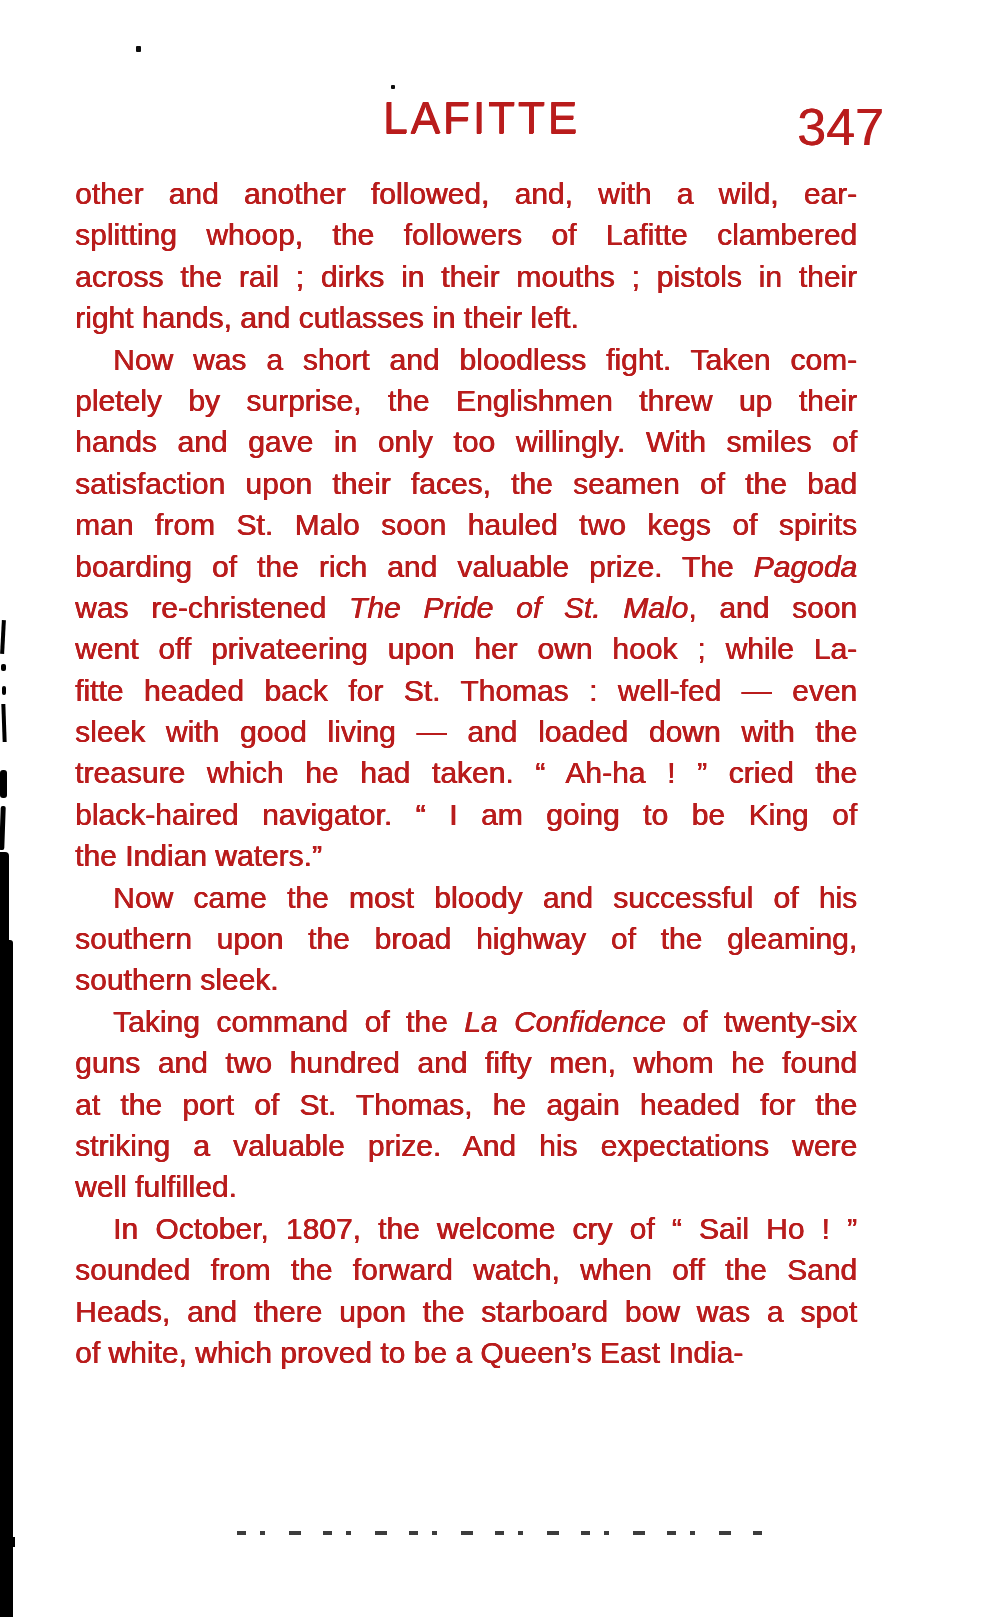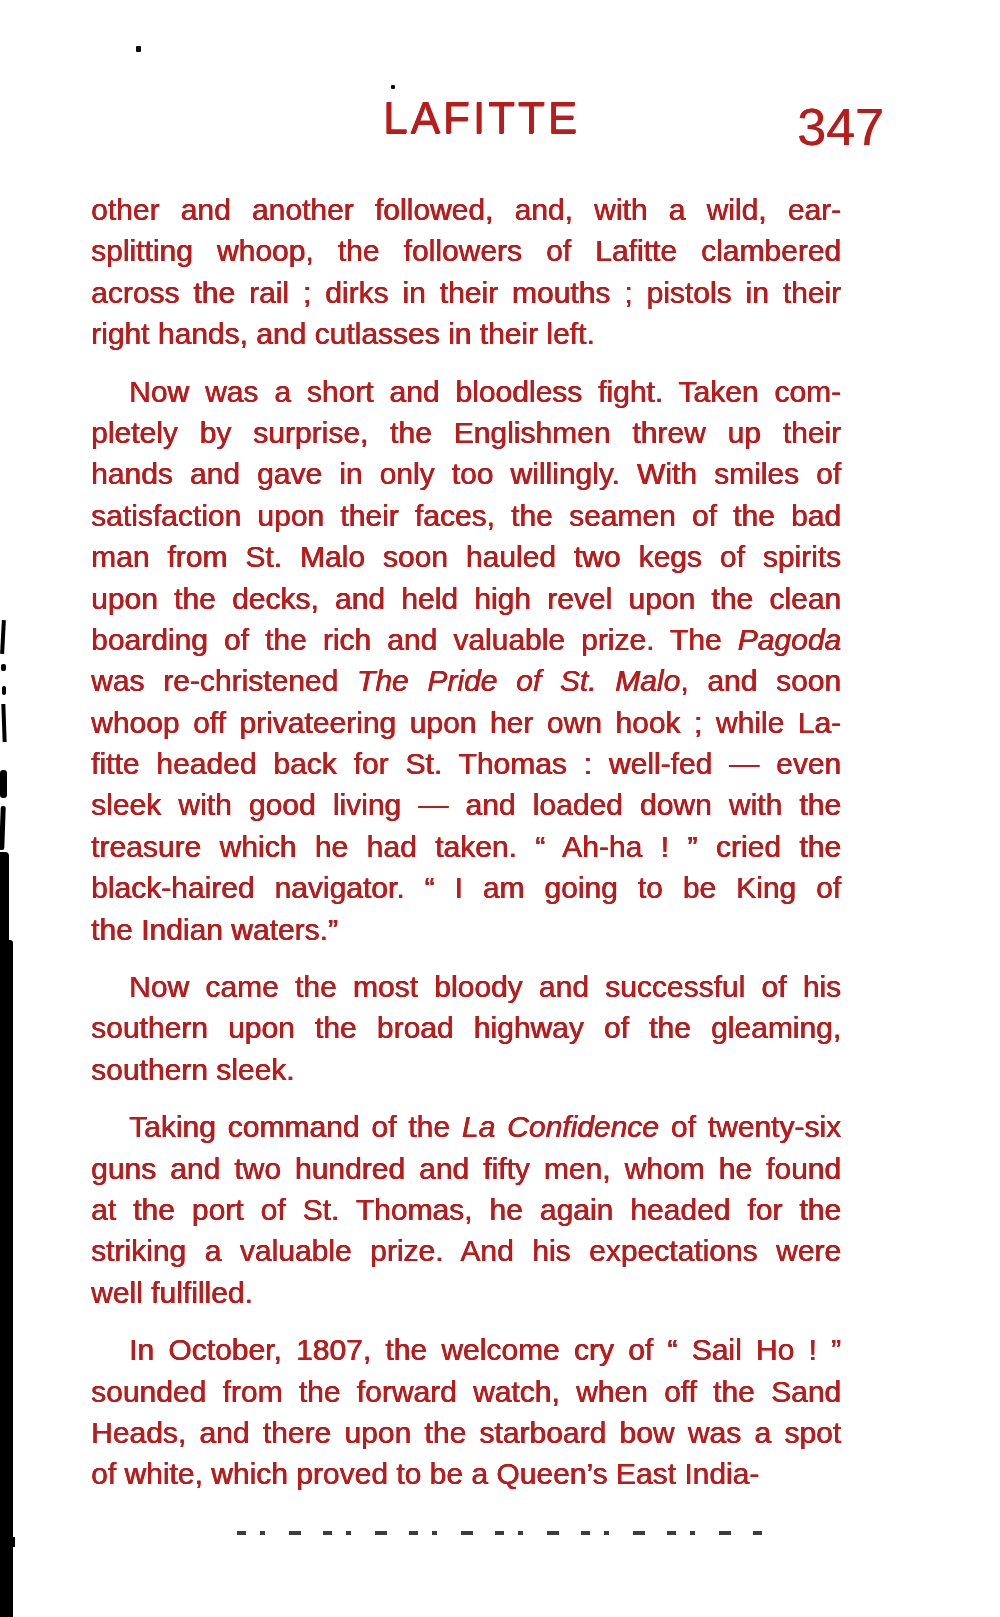--- a/index.html
+++ b/index.html
@@ -32,21 +32,21 @@
   .corner-dot{
     position:absolute;left:136px;top:46px;
     width:5px;height:6px;background:#0d0d0d;border-radius:1px;
   }
   
   .body{
     position:absolute;left:75px;top:173px;width:782px;
     font-size:30px;line-height:41.4px;
     text-shadow:0.6px 0 0 currentColor, 0 0.4px 0 currentColor;
   }
-  .para{margin:16px;}
+  .para{margin:0;}
   .line{
     height:41.4px;
     text-align:justify;
     text-align-last:justify;
     -moz-text-align-last:justify;
     white-space:normal;
   }
   .line.last{text-align-last:left;-moz-text-align-last:left;}
   .para.indent .line.first{padding-left:38px;}
   .line i{font-style:italic;}
@@ -92,24 +92,23 @@
         <div class="line"><span>splitting whoop, the followers of Lafitte clambered</span></div>
         <div class="line"><span>across the rail ; dirks in their mouths ; pistols in their</span></div>
         <div class="line last"><span>right hands, and cutlasses in their left.</span></div>
       </div>
       <div class="para indent">
         <div class="line first"><span>Now was a short and bloodless fight.  Taken com-</span></div>
         <div class="line"><span>pletely by surprise, the Englishmen threw up their</span></div>
         <div class="line"><span>hands and gave in only too willingly.  With smiles of</span></div>
         <div class="line"><span>satisfaction upon their faces, the seamen of the bad</span></div>
         <div class="line"><span>man from St. Malo soon hauled two kegs of spirits</span></div>
-        <div class="line"><span>upon the decks, and held high revel upon the clean</span></div>
         <div class="line"><span>boarding of the rich and valuable prize.  The </span><i>Pagoda</i></div>
         <div class="line"><span>was re-christened </span><i>The Pride of St. Malo</i><span>, and soon</span></div>
-        <div class="line"><span>whoop off privateering upon her own hook ; while La-</span></div>
+        <div class="line"><span>went off privateering upon her own hook ; while La-</span></div>
         <div class="line"><span>fitte headed back for St. Thomas : well-fed — even</span></div>
         <div class="line"><span>sleek with good living — and loaded down with the</span></div>
         <div class="line"><span>treasure which he had taken.  “ Ah-ha ! ” cried the</span></div>
         <div class="line"><span>black-haired navigator.  “ I am going to be King of</span></div>
         <div class="line last"><span>the Indian waters.”</span></div>
       </div>
       <div class="para indent">
         <div class="line first"><span>Now came the most bloody and successful of his</span></div>
         <div class="line"><span>southern upon the broad highway of the gleaming,</span></div>
         <div class="line last"><span>southern sleek.</span></div>

